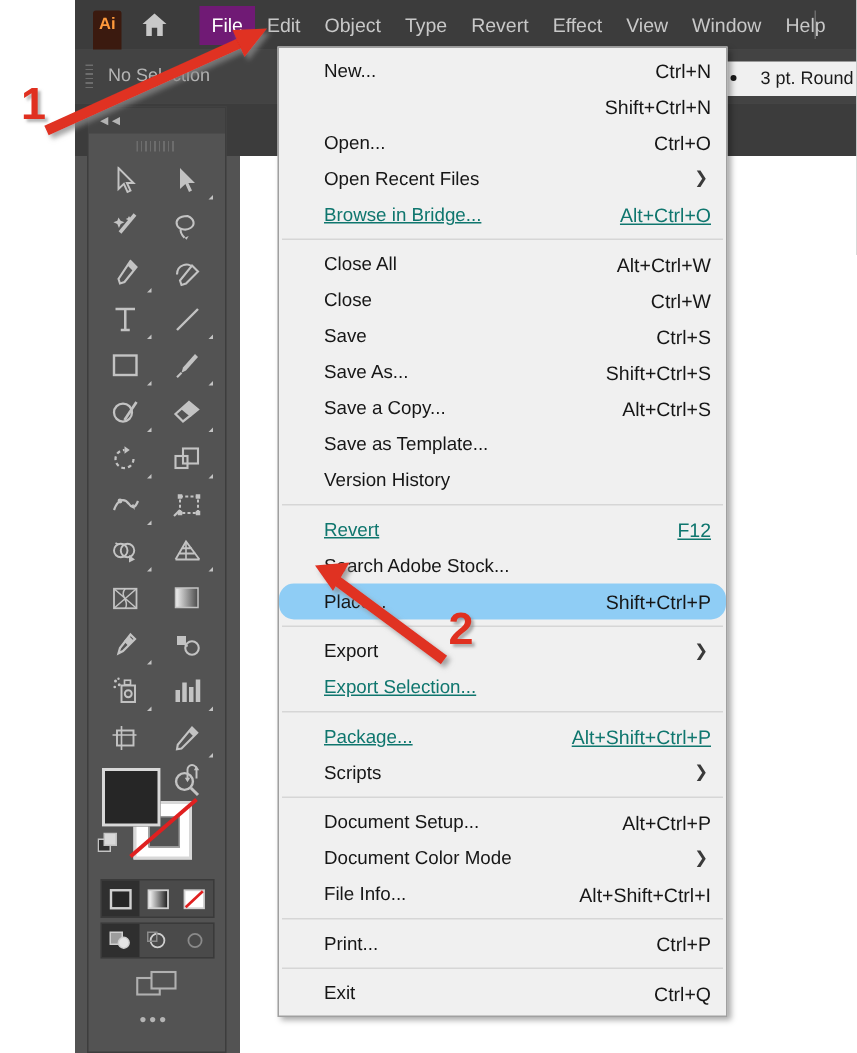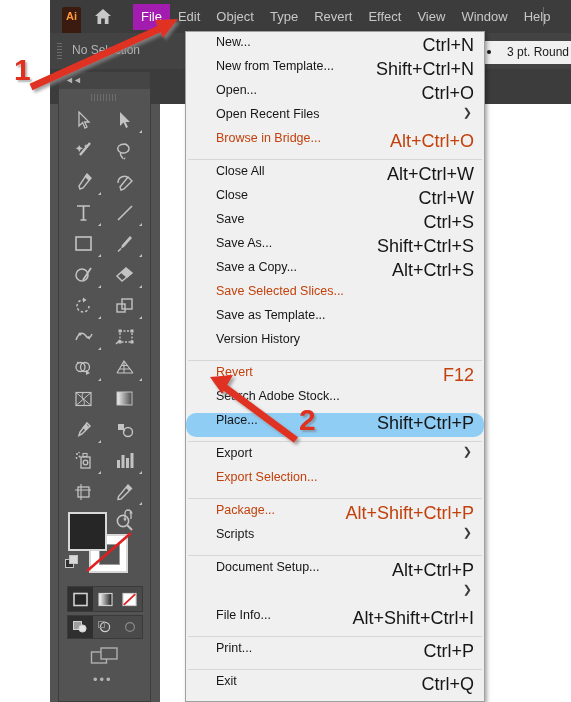--- a/index.html
+++ b/index.html
@@ -61,21 +61,21 @@
   }
   .menu-title {
     color: #c8c8c8;
     font-size: 13px;
     padding: 4px 8px;
     line-height: 18px;
     white-space: nowrap;
     cursor: default;
   }
   .menu-title.active {
-    background: #a21caf;
+    background: #701a75;
     color: #ffffff;
   }
   #menubar-sep {
     position: absolute;
     left: 493px; top: 7px;
     width: 1px; height: 19px;
     background: #6b6b6b;
   }
 
   
@@ -311,36 +311,36 @@
     background: #f0f0f0;
     border: 1px solid #a0a0a0;
     box-shadow: 2px 2px 4px rgba(0,0,0,0.35);
     box-sizing: border-box;
     padding: 3px 0;
   }
   .mi {
     position: relative;
     height: 24px;
     display: flex;
-    align-items: flex-start;
+    align-items: center;
     padding: 0 10px 0 30px;
     font-size: 12.5px;
     color: #161616;
     white-space: nowrap;
     cursor: default;
   }
   .mi .label { flex: 0 0 auto; }
   .mi .spacer { flex: 1 1 auto; }
   .mi .accel {
     flex: 0 0 auto;
     color: #161616;
-    font-size: 18px;
+    font-size: 13px;
   }
   .mi.disabled .label,
-  .mi.disabled .accel { color: #c2410c; }
+  .mi.disabled .accel { color: #0f766e; text-decoration: underline; }
   .mi.highlight { background: #8fcdf5; border-radius: 10px; }
   .mi .submenu-arrow {
     flex: 0 0 auto;
     color: #3a3a3a;
     font-size: 11px;
     line-height: 11px;
     margin-right: 2px;
   }
   .mi-sep {
     height: 1px;
@@ -712,21 +712,20 @@
   </div>
 
   <div id="file-menu">
 
     <div class="mi">
       <span class="label">New...</span>
       <span class="spacer"></span>
       <span class="accel">Ctrl+N</span>
     </div>
     <div class="mi">
-      <span class="label">New from Template...</span>
       <span class="spacer"></span>
       <span class="accel">Shift+Ctrl+N</span>
     </div>
     <div class="mi">
       <span class="label">Open...</span>
       <span class="spacer"></span>
       <span class="accel">Ctrl+O</span>
     </div>
     <div class="mi">
       <span class="label">Open Recent Files</span>
@@ -759,25 +758,20 @@
     <div class="mi">
       <span class="label">Save As...</span>
       <span class="spacer"></span>
       <span class="accel">Shift+Ctrl+S</span>
     </div>
     <div class="mi">
       <span class="label">Save a Copy...</span>
       <span class="spacer"></span>
       <span class="accel">Alt+Ctrl+S</span>
     </div>
-    <div class="mi disabled">
-      <span class="label">Save Selected Slices...</span>
-      <span class="spacer"></span>
-      <span class="accel"></span>
-    </div>
     <div class="mi">
       <span class="label">Save as Template...</span>
       <span class="spacer"></span>
       <span class="accel"></span>
     </div>
     <div class="mi">
       <span class="label">Version History</span>
       <span class="spacer"></span>
       <span class="accel"></span>
     </div>
@@ -827,20 +821,21 @@
     </div>
 
     <div class="mi-sep"></div>
 
     <div class="mi">
       <span class="label">Document Setup...</span>
       <span class="spacer"></span>
       <span class="accel">Alt+Ctrl+P</span>
     </div>
     <div class="mi">
+      <span class="label">Document Color Mode</span>
       <span class="spacer"></span>
       <span class="submenu-arrow">❯</span>
     </div>
     <div class="mi">
       <span class="label">File Info...</span>
       <span class="spacer"></span>
       <span class="accel">Alt+Shift+Ctrl+I</span>
     </div>
 
     <div class="mi-sep"></div>

